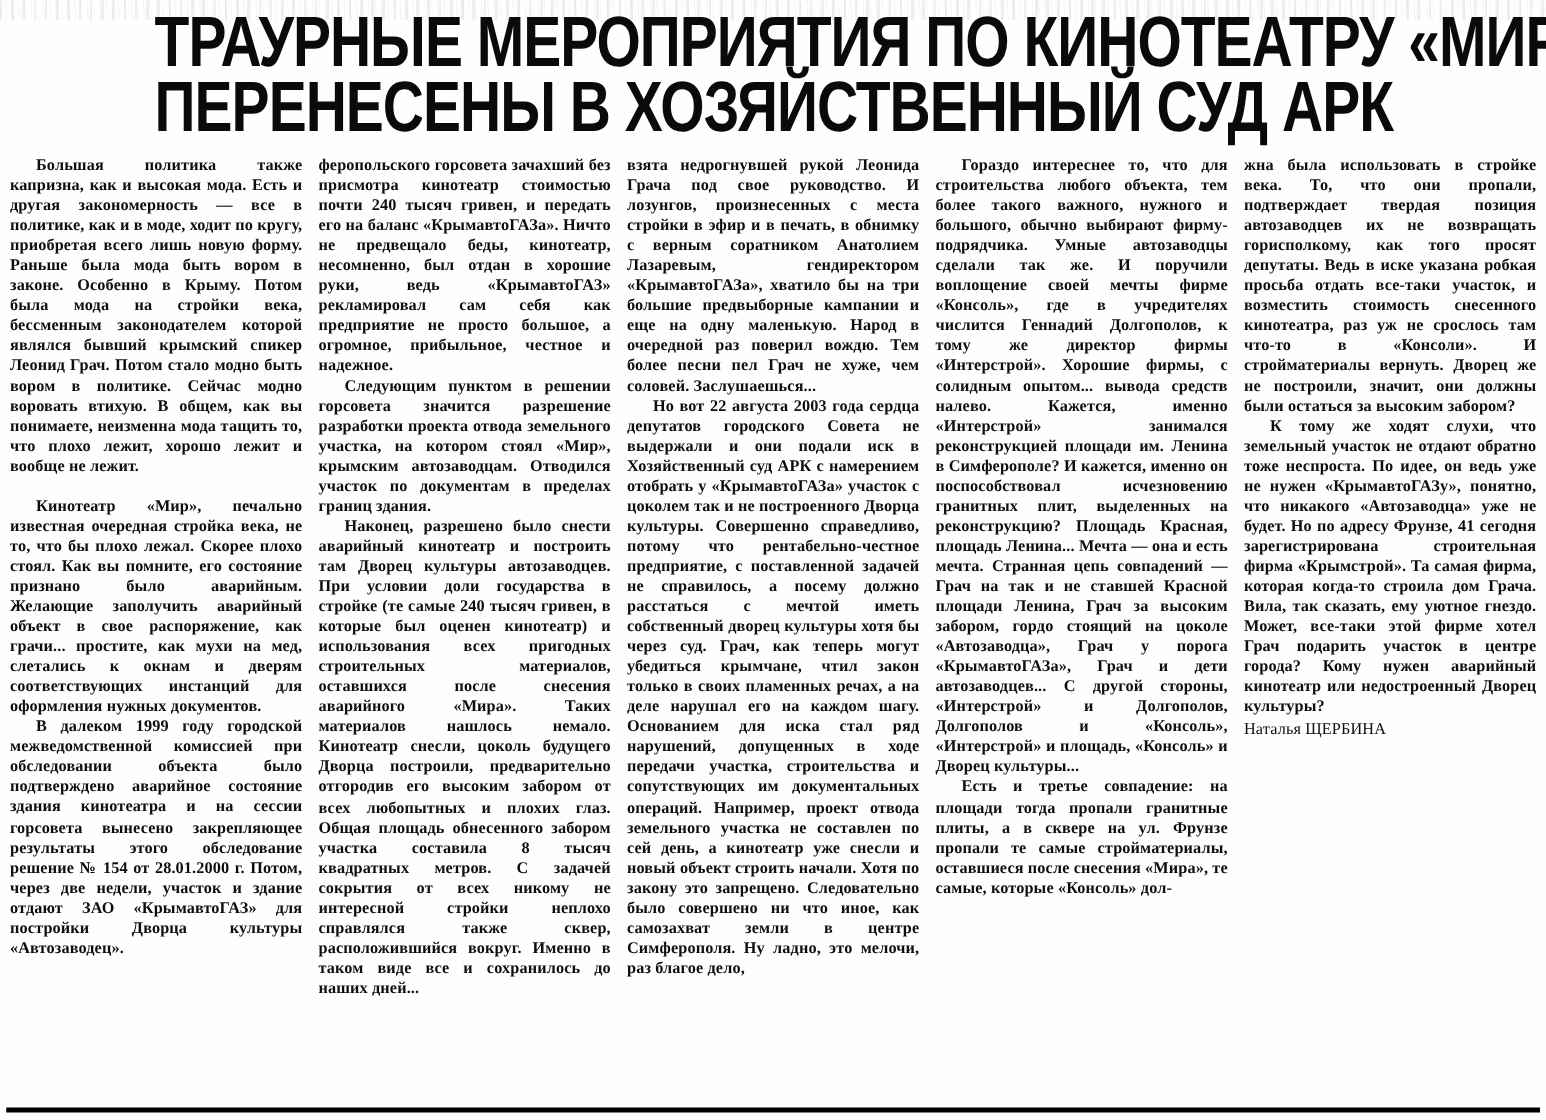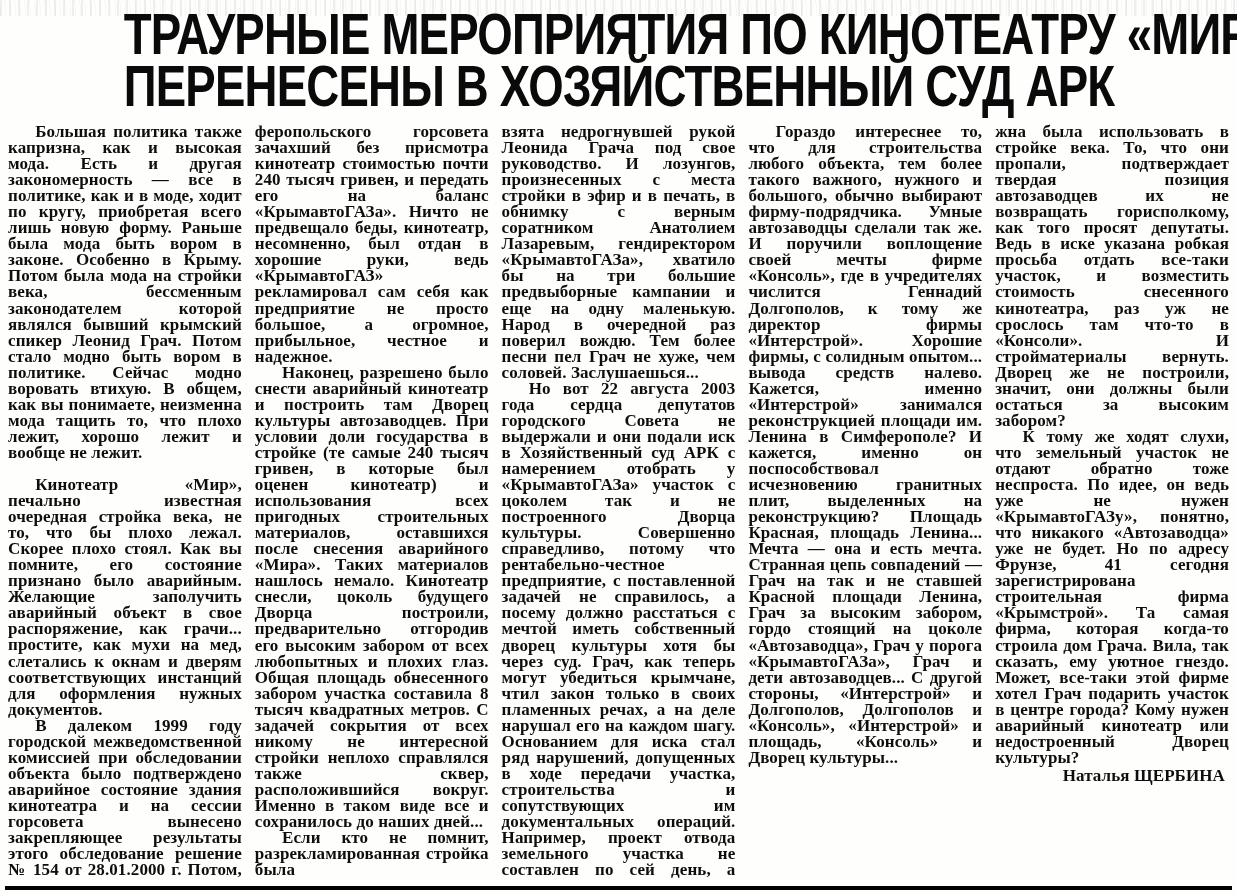--- a/index.html
+++ b/index.html
@@ -52,38 +52,38 @@
     display: flex;
     gap: 13px;
     padding: 0 8px;
     margin-top: 12px;
     height: 756px;
     overflow: hidden;
   }
   .col {
     flex: 1 1 0;
     min-width: 0;
-    font-size: 17px;
+    font-size: 13px;
     line-height: 16.05px;
     text-align: justify;
     letter-spacing: 0.1px;
   }
   .para {
     margin: 0;
     text-indent: 1.6em;
     font-weight: bold;
   }
   .para.cont { text-indent: 0; }
   .para.bold { font-weight: bold; }
   .para.gap  { margin-bottom: 16px; }
   .byline {
     margin: 2px 4px 0 0;
     text-indent: 0;
-    font-weight: bold;
-    text-align: right;
+    font-weight: normal;
+    text-align: left;
   }
   .bottom-rule {
     position: absolute;
     left: 5px;
     right: 5px;
     bottom: 6px;
     height: 4px;
     background: #000;
   }
 </style>
@@ -100,29 +100,30 @@
   </header>
 
   <main class="columns" id="columns-container">
       <div class="col">
         <p class="para bold gap">Большая политика также капризна, как и высокая мода. Есть и другая закономерность — все в политике, как и в моде, ходит по кругу, приобретая всего лишь новую форму. Раньше была мода быть вором в законе. Особенно в Крыму. Потом была мода на стройки века, бессменным законодателем которой являлся бывший крымский спикер Леонид Грач. Потом стало модно быть вором в политике. Сейчас модно воровать втихую. В общем, как вы понимаете, неизменна мода тащить то, что плохо лежит, хорошо лежит и вообще не лежит.</p>
         <p class="para">Кинотеатр «Мир», печально известная очередная стройка века, не то, что бы плохо лежал. Скорее плохо стоял. Как вы помните, его состояние признано было аварийным. Желающие заполучить аварийный объект в свое распоряжение, как грачи... простите, как мухи на мед, слетались к окнам и дверям соответствующих инстанций для оформления нужных документов.</p>
         <p class="para">В далеком 1999 году городской межведомственной комиссией при обследовании объекта было подтверждено аварийное состояние здания кинотеатра и на сессии горсовета вынесено закрепляющее результаты этого обследование решение № 154 от 28.01.2000 г. Потом, через две недели, участок и здание отдают ЗАО «КрымавтоГАЗ» для постройки Дворца культуры «Автозаводец».</p>
       </div>
       <div class="col">
         <p class="para cont">феропольского горсовета зачахший без присмотра кинотеатр стоимостью почти 240 тысяч гривен, и передать его на баланс «КрымавтоГАЗа». Ничто не предвещало беды, кинотеатр, несомненно, был отдан в хорошие руки, ведь «КрымавтоГАЗ» рекламировал сам себя как предприятие не просто большое, а огромное, прибыльное, честное и надежное.</p>
+        <p class="para">Следующим пунктом в решении горсовета значится разрешение разработки проекта отвода земельного участка, на котором стоял «Мир», крымским автозаводцам. Отводился участок по документам в пределах границ здания.</p>
         <p class="para">Наконец, разрешено было снести аварийный кинотеатр и построить там Дворец культуры автозаводцев. При условии доли государства в стройке (те самые 240 тысяч гривен, в которые был оценен кинотеатр) и использования всех пригодных строительных материалов, оставшихся после снесения аварийного «Мира». Таких материалов нашлось немало. Кинотеатр снесли, цоколь будущего Дворца построили, предварительно отгородив его высоким забором от всех любопытных и плохих глаз. Общая площадь обнесенного забором участка составила 8 тысяч квадратных метров. С задачей сокрытия от всех никому не интересной стройки неплохо справлялся также сквер, расположившийся вокруг. Именно в таком виде все и сохранилось до наших дней...</p>
-        <p class="para">Если кто не помнит, разрекламированная стройка была</p>
       </div>
       <div class="col">
         <p class="para cont">взята недрогнувшей рукой Леонида Грача под свое руководство. И лозунгов, произнесенных с места стройки в эфир и в печать, в обнимку с верным соратником Анатолием Лазаревым, гендиректором «КрымавтоГАЗа», хватило бы на три большие предвыборные кампании и еще на одну маленькую. Народ в очередной раз поверил вождю. Тем более песни пел Грач не хуже, чем соловей. Заслушаешься...</p>
         <p class="para">Но вот 22 августа 2003 года сердца депутатов городского Совета не выдержали и они подали иск в Хозяйственный суд АРК с намерением отобрать у «КрымавтоГАЗа» участок с цоколем так и не построенного Дворца культуры. Совершенно справедливо, потому что рентабельно-честное предприятие, с поставленной задачей не справилось, а посему должно расстаться с мечтой иметь собственный дворец культуры хотя бы через суд. Грач, как теперь могут убедиться крымчане, чтил закон только в своих пламенных речах, а на деле нарушал его на каждом шагу. Основанием для иска стал ряд нарушений, допущенных в ходе передачи участка, строительства и сопутствующих им документальных операций. Например, проект отвода земельного участка не составлен по сей день, а кинотеатр уже снесли и новый объект строить начали. Хотя по закону это запрещено. Следовательно было совершено ни что иное, как самозахват земли в центре Симферополя. Ну ладно, это мелочи, раз благое дело,</p>
       </div>
       <div class="col">
         <p class="para">Гораздо интереснее то, что для строительства любого объекта, тем более такого важного, нужного и большого, обычно выбирают фирму-подрядчика. Умные автозаводцы сделали так же. И поручили воплощение своей мечты фирме «Консоль», где в учредителях числится Геннадий Долгополов, к тому же директор фирмы «Интерстрой». Хорошие фирмы, с солидным опытом... вывода средств налево. Кажется, именно «Интерстрой» занимался реконструкцией площади им. Ленина в Симферополе? И кажется, именно он поспособствовал исчезновению гранитных плит, выделенных на реконструкцию? Площадь Красная, площадь Ленина... Мечта — она и есть мечта. Странная цепь совпадений — Грач на так и не ставшей Красной площади Ленина, Грач за высоким забором, гордо стоящий на цоколе «Автозаводца», Грач у порога «КрымавтоГАЗа», Грач и дети автозаводцев... С другой стороны, «Интерстрой» и Долгополов, Долгополов и «Консоль», «Интерстрой» и площадь, «Консоль» и Дворец культуры...</p>
+        <p class="para">Есть и третье совпадение: на площади тогда пропали гранитные плиты, а в сквере на ул. Фрунзе пропали те самые стройматериалы, оставшиеся после снесения «Мира», те самые, которые «Консоль» дол-</p>
       </div>
       <div class="col">
         <p class="para cont">жна была использовать в стройке века. То, что они пропали, подтверждает твердая позиция автозаводцев их не возвращать горисполкому, как того просят депутаты. Ведь в иске указана робкая просьба отдать все-таки участок, и возместить стоимость снесенного кинотеатра, раз уж не срослось там что-то в «Консоли». И стройматериалы вернуть. Дворец же не построили, значит, они должны были остаться за высоким забором?</p>
         <p class="para">К тому же ходят слухи, что земельный участок не отдают обратно тоже неспроста. По идее, он ведь уже не нужен «КрымавтоГАЗу», понятно, что никакого «Автозаводца» уже не будет. Но по адресу Фрунзе, 41 сегодня зарегистрирована строительная фирма «Крымстрой». Та самая фирма, которая когда-то строила дом Грача. Вила, так сказать, ему уютное гнездо. Может, все-таки этой фирме хотел Грач подарить участок в центре города? Кому нужен аварийный кинотеатр или недостроенный Дворец культуры?</p>
         <p class="para byline">Наталья ЩЕРБИНА</p>
       </div>
     </main>
 
   <div class="bottom-rule"></div>
 

